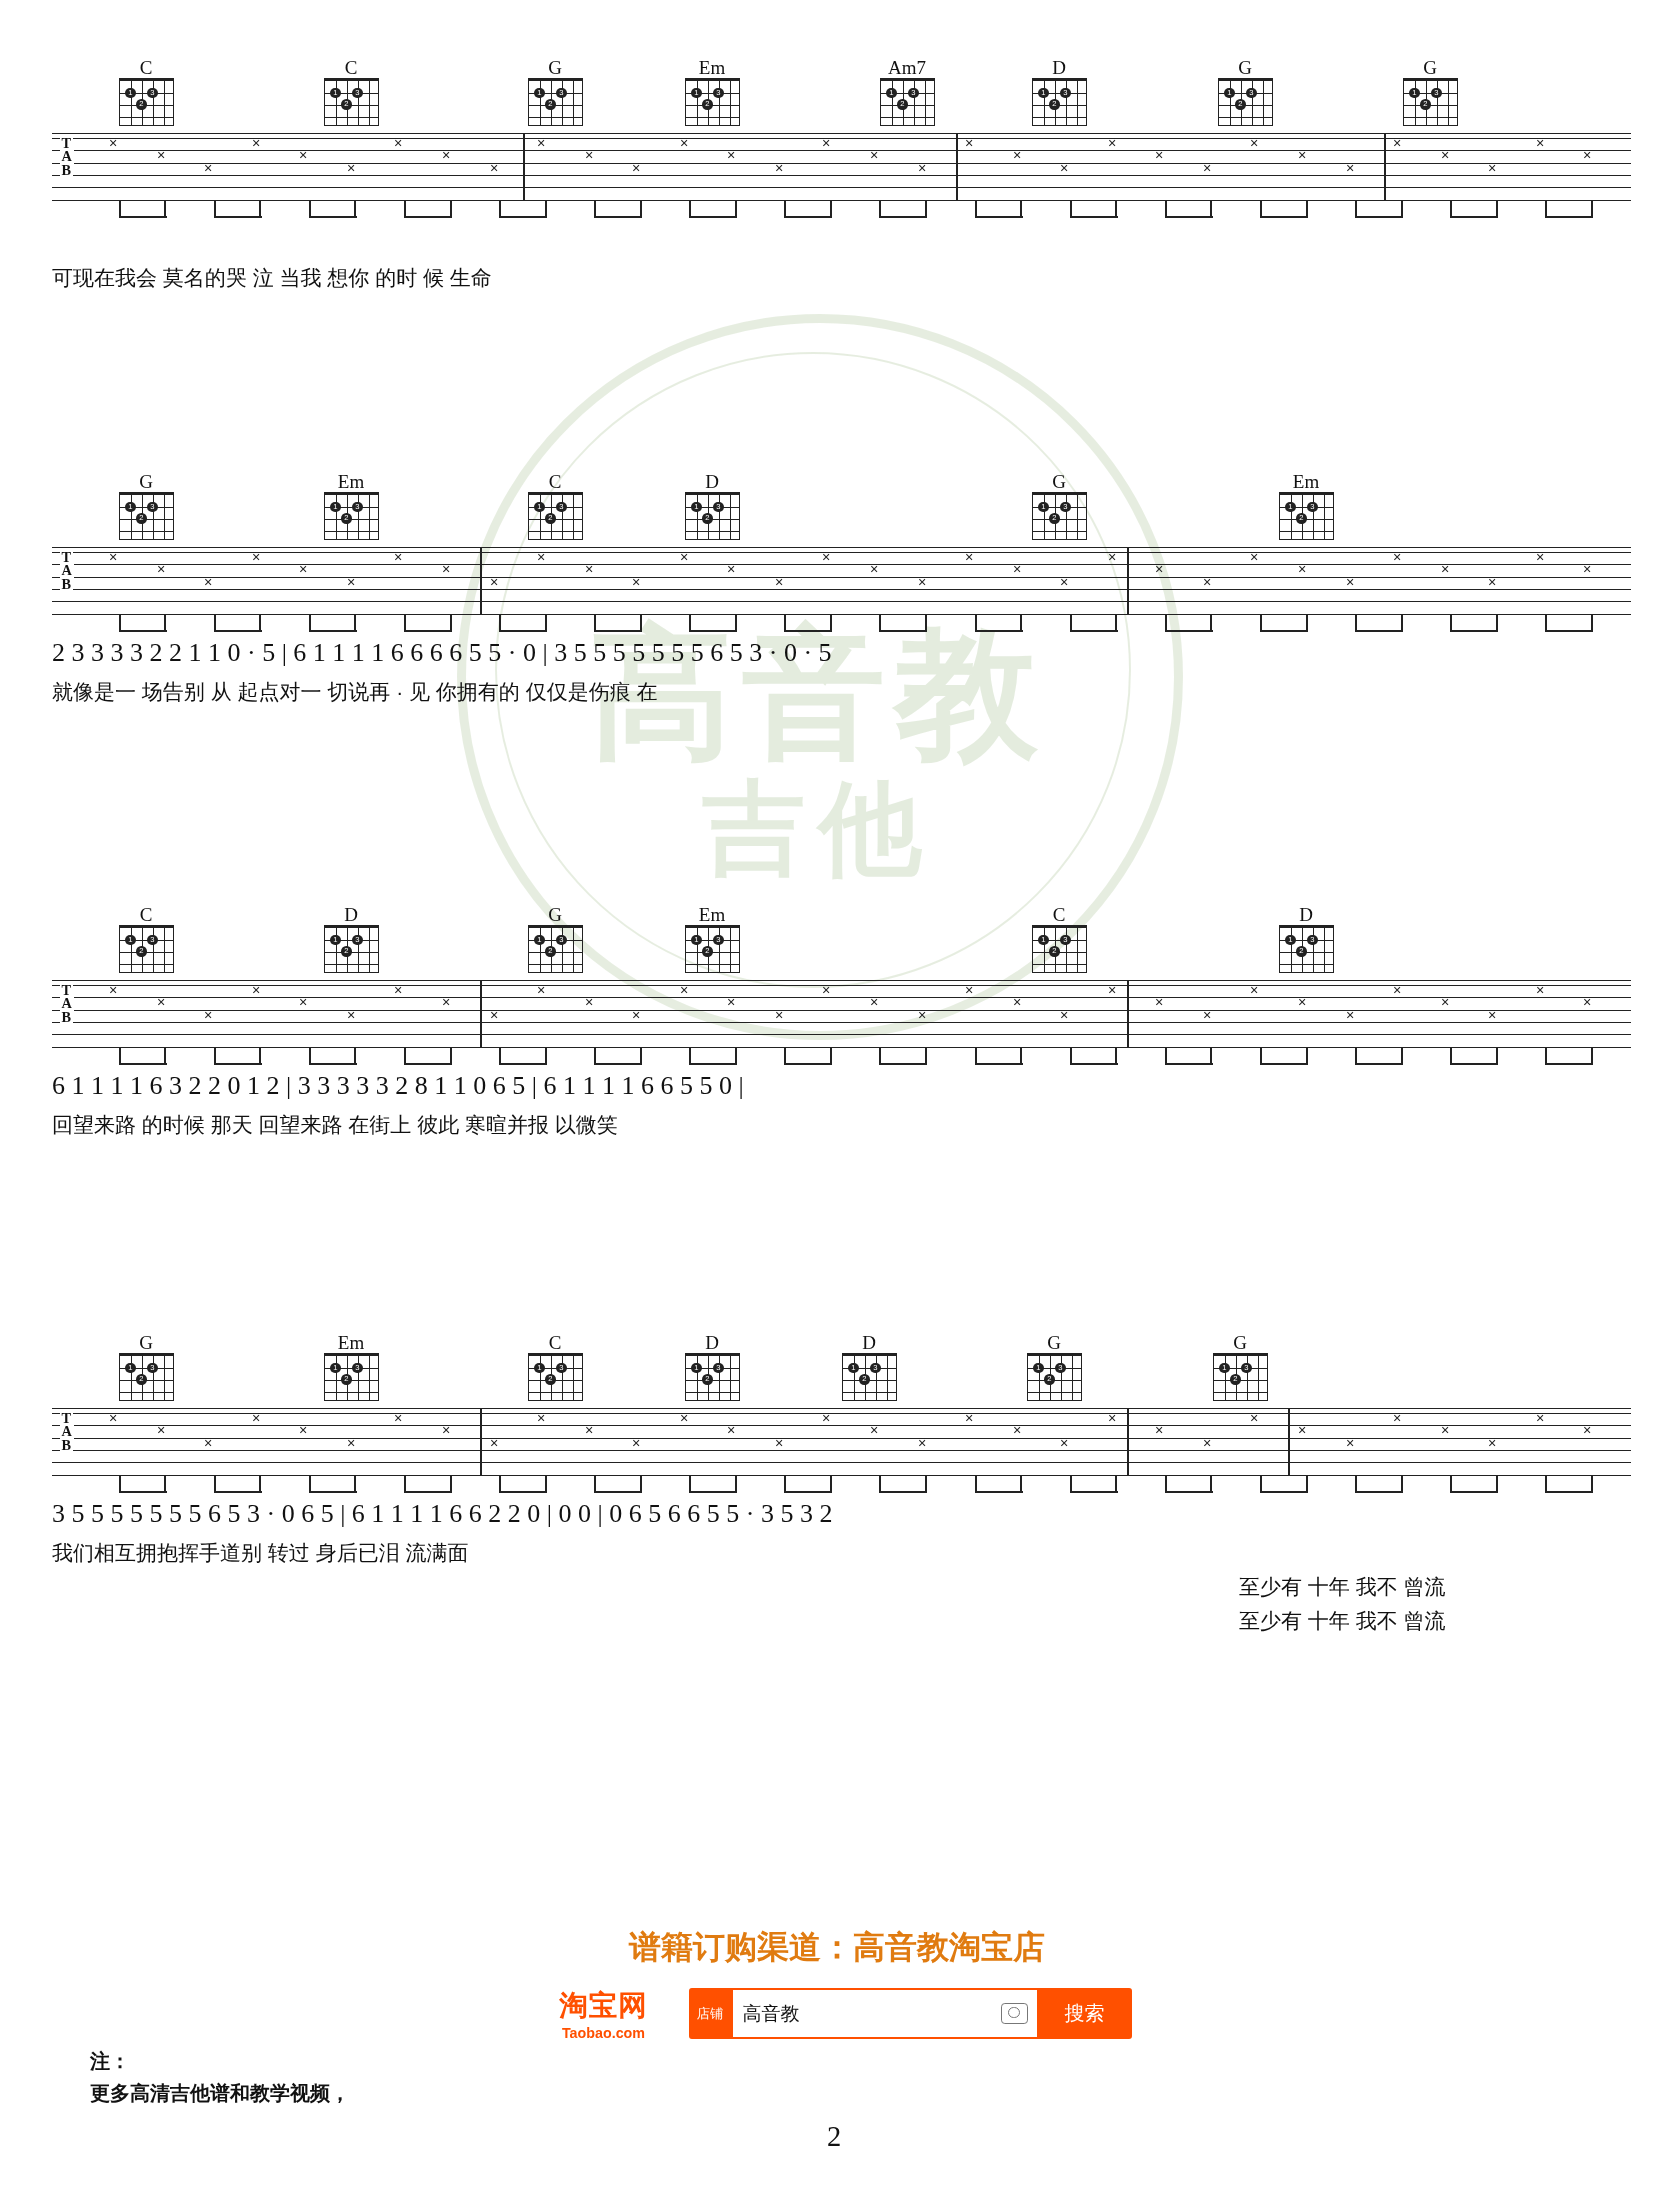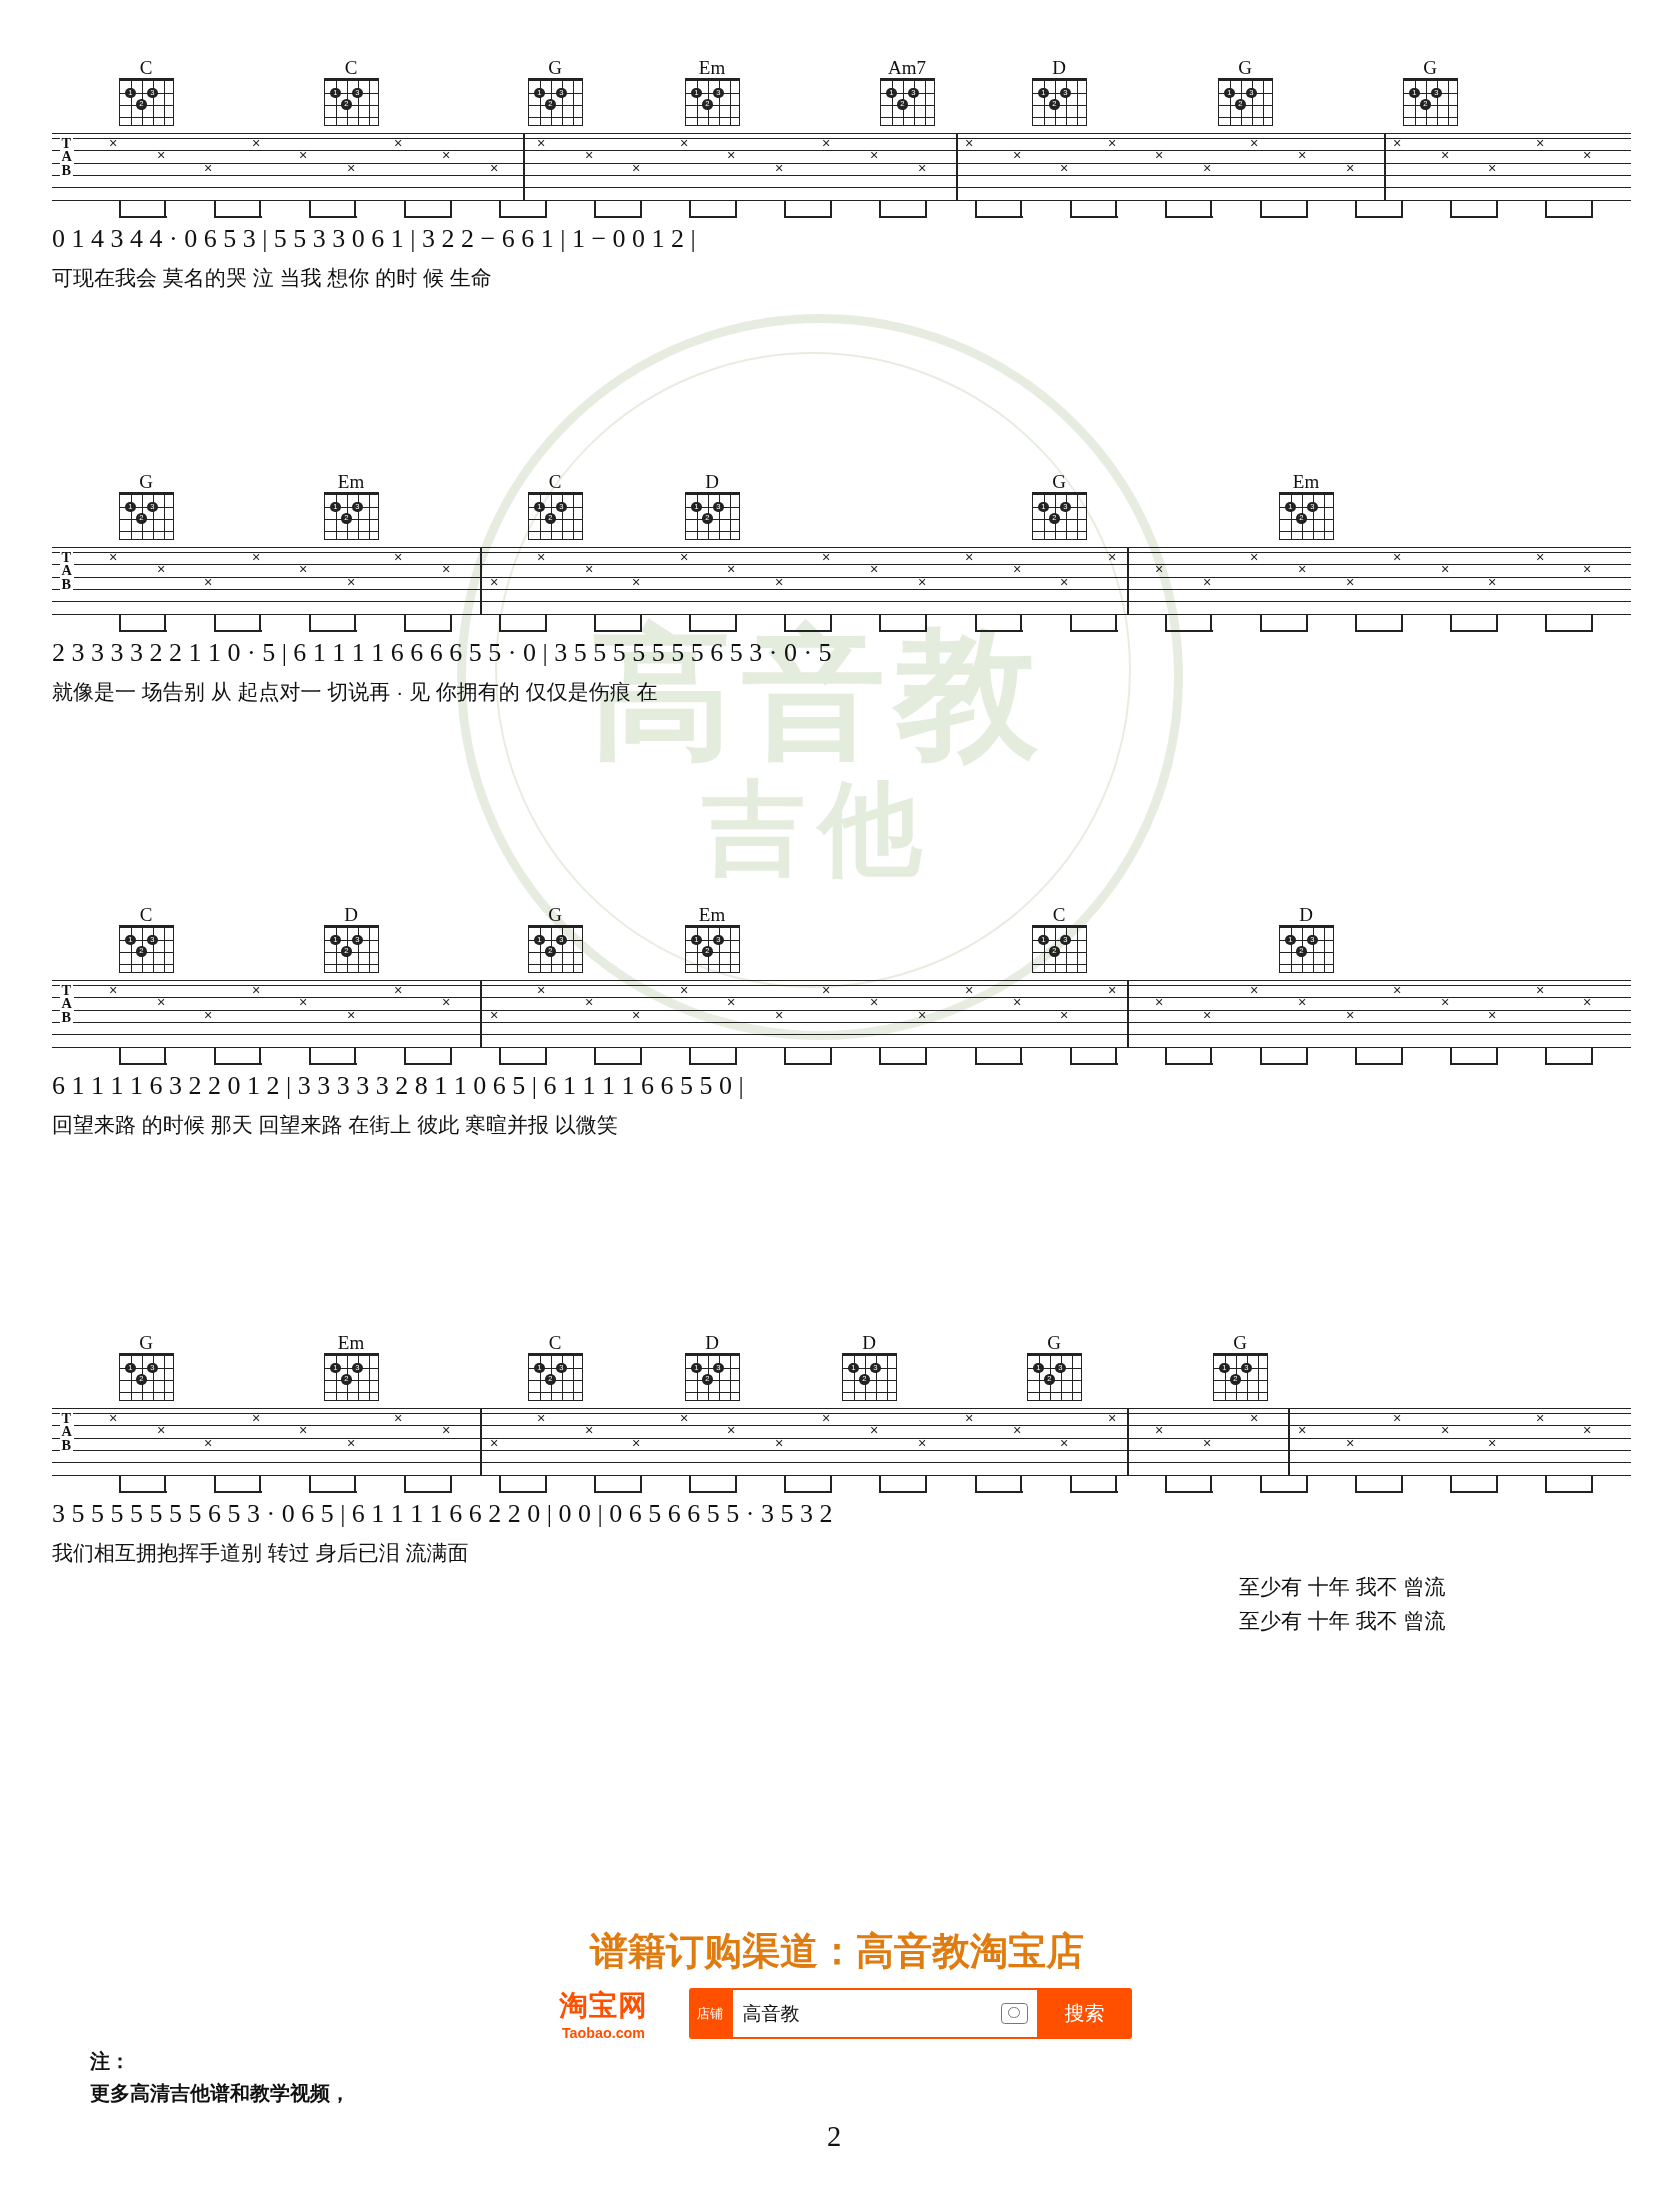--- a/index.html
+++ b/index.html
@@ -33,21 +33,21 @@
   .tabmark{position:absolute;left:7.6px;font-size:14.3px;font-weight:bold;font-family:"Liberation Serif",serif;background:#fff;padding:0 1.9px;}
   .x{position:absolute;font-size:14.3px;color:#222;}
   .stem{position:absolute;width:1.5px;background:#222;}
   .beam{position:absolute;height:2.3px;background:#222;}
 
   .lyrline{position:relative;height:95px;}
   .nums{position:absolute;left:0;top:0;white-space:nowrap;font-size:26px;font-family:"Liberation Serif",serif;letter-spacing:0;}
   .lyr{position:absolute;top:40px;white-space:nowrap;font-size:21px;font-family:"Liberation Sans",sans-serif;}
 
   
-  .footer-title{position:absolute;left:0;right:0;text-align:center;font-size:38px;font-weight:bold;color:#e07b10;font-family:"Liberation Sans",sans-serif;}
+  .footer-title{position:absolute;left:0;right:0;text-align:center;font-size:32px;font-weight:bold;color:#e07b10;font-family:"Liberation Sans",sans-serif;}
   .tb-row{position:absolute;display:flex;align-items:stretch;height:51px;}
   .tb-logo{width:171px;display:flex;flex-direction:column;justify-content:center;align-items:center;color:#ff5000;font-weight:bold;}
   .tb-logo .a{font-size:28.5px;letter-spacing:1px;}
   .tb-logo .b{font-size:14.3px;letter-spacing:0px;}
   .tb-shop{width:42px;background:#ff5000;color:#fff;font-size:13.3px;display:flex;align-items:center;justify-content:center;text-align:center;line-height:15px;border-radius:2.9px 0 0 2.9px;}
   .tb-input{width:285px;border:2.9px solid #ff5000;border-right:none;display:flex;align-items:center;justify-content:space-between;padding:0 9.5px;font-size:19px;background:#fff;}
   .tb-btn{width:95px;background:#ff5000;color:#fff;font-size:20px;display:flex;align-items:center;justify-content:center;border-radius:0 2.9px 2.9px 0;}
   .note{position:absolute;left:90px;font-size:20px;line-height:32px;font-weight:bold;font-family:"Liberation Sans",sans-serif;}
   .pagenum{position:absolute;font-size:28.5px;font-family:"Liberation Serif",serif;}
 </style>
@@ -298,21 +298,20 @@
         <div class="stem" style="left: 1349px; top: 67px; height: 17px;"></div>
         <div class="beam" style="left: 1303px; top: 82px; width: 48px;"></div>
         <div class="stem" style="left: 1398px; top: 67px; height: 17px;"></div>
         <div class="stem" style="left: 1444px; top: 67px; height: 17px;"></div>
         <div class="beam" style="left: 1398px; top: 82px; width: 48px;"></div>
         <div class="stem" style="left: 1493px; top: 67px; height: 17px;"></div>
         <div class="stem" style="left: 1539px; top: 67px; height: 17px;"></div>
         <div class="beam" style="left: 1493px; top: 82px; width: 48px;"></div>
       </div>
     <div class="lyrline">
-      <div class="nums">0 1 4 3 4 4 · 0    6 5 3 | 5    5 3 3   0 6 1 | 3 2 2    −    6 6 1 | 1    −    0    0 1 2 |</div>
       <div class="lyr">可现在我会     莫名的哭   泣      当我 想你      的时 候                      生命</div>
     </div>
   </div>
 
   <div class="system" id="sys2" style="top:471px;">
     <div class="chords">
         <div class="chord" style="left: 57px;">
           <div class="nm">G</div>
           <div class="grid">
             <i class="v" style="left: 11px;"></i>

